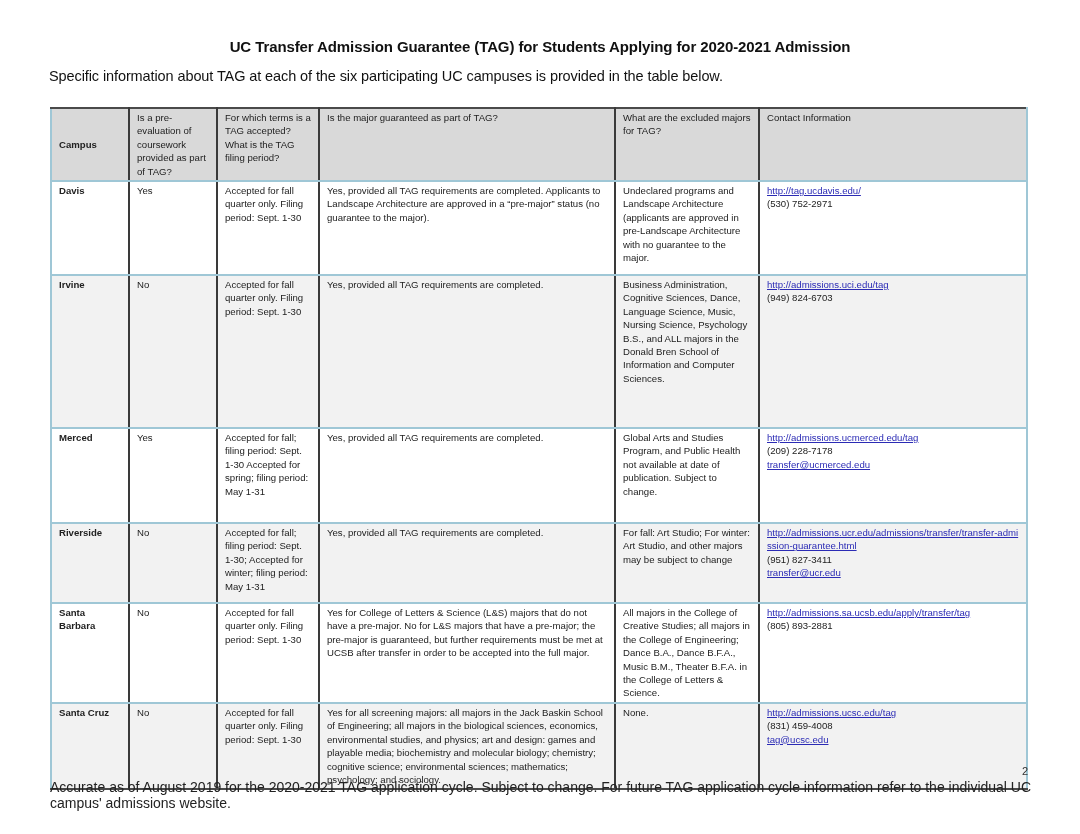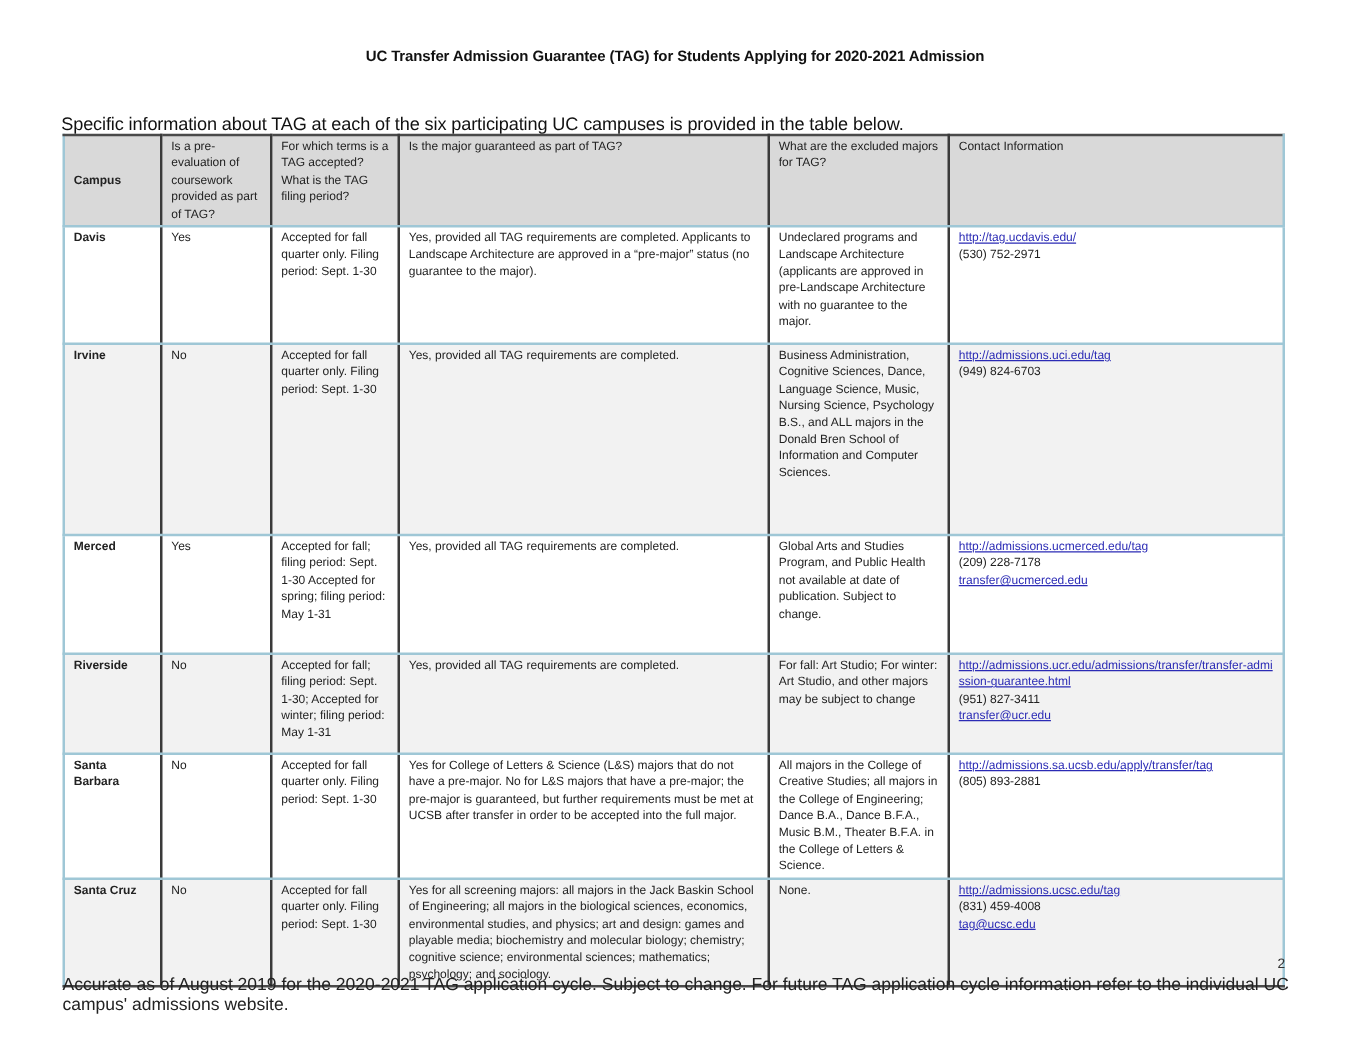--- a/index.html
+++ b/index.html
@@ -2,24 +2,24 @@
 <html><head>
   <meta charset="utf-8">
   <style>
     html, body { margin: 0; padding: 0; background: #ffffff; }
     body {
       width: 1080px; height: 834px; position: relative; overflow: hidden;
       font-family: "Liberation Sans", sans-serif; color: #1a1a1a;
     }
     .title {
       position: absolute; top: 38px; left: 0; width: 1080px; text-align: center;
-      font-size: 12px; font-weight: bold; letter-spacing: -0.1px; color: #111;
+      font-size: 15px; font-weight: bold; letter-spacing: -0.1px; color: #111;
     }
     .intro {
-      position: absolute; top: 92px; left: 49px;
+      position: absolute; top: 68px; left: 49px;
       font-size: 14.5px; color: #111; letter-spacing: -0.1px;
     }
     table.tag {
       position: absolute; top: 107px; left: 50px; width: 976px;
       border-collapse: collapse; table-layout: fixed;
       font-size: 9.6px; line-height: 13.4px; color: #222;
     }
     table.tag th, table.tag td {
       vertical-align: top; text-align: left; padding: 2px 7px 2px 7px;
       border-left: 2px solid #3a3a3a; border-right: 2px solid #3a3a3a;

